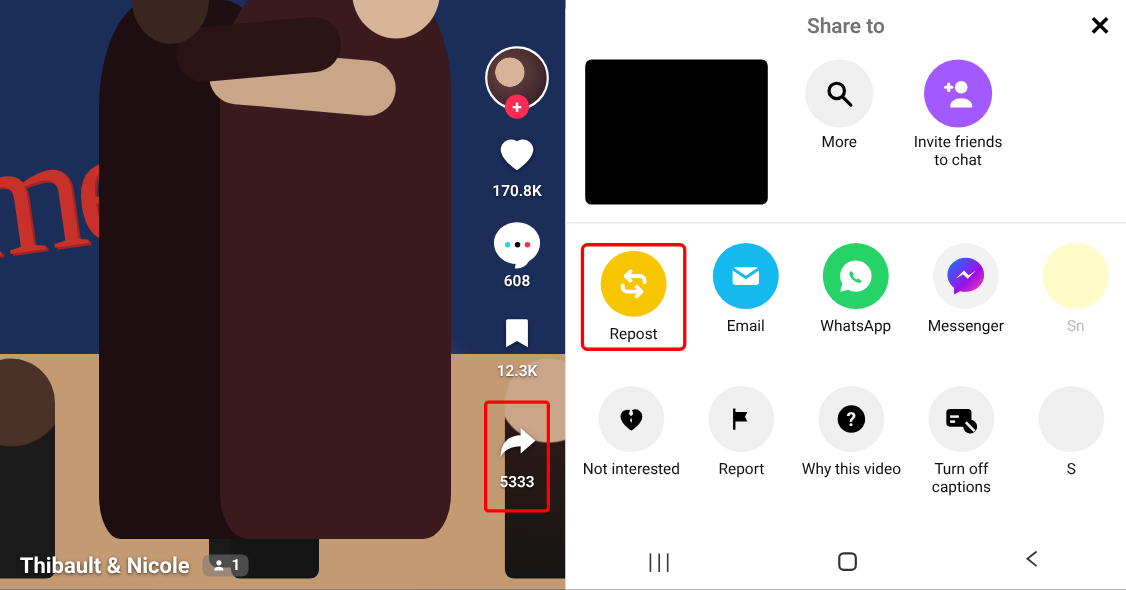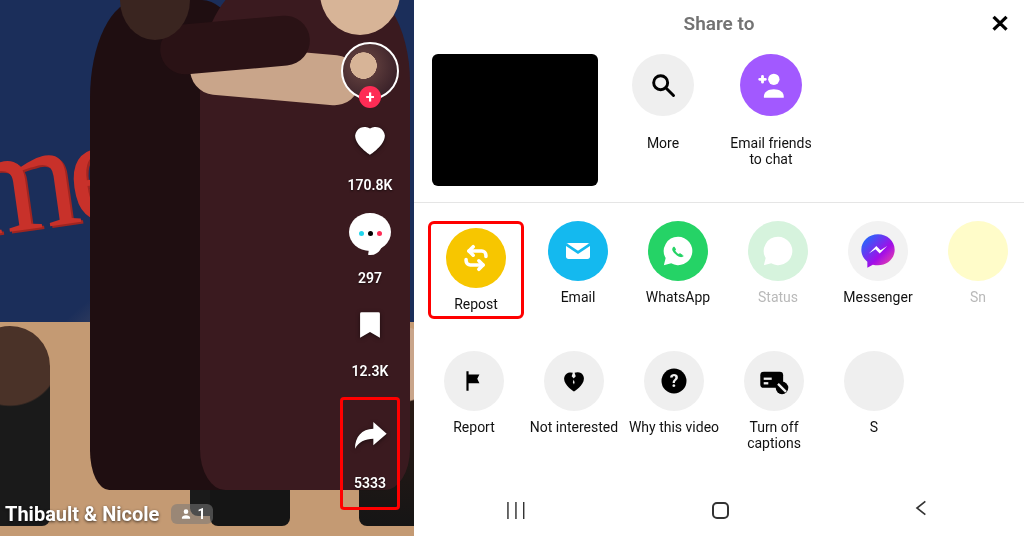--- a/index.html
+++ b/index.html
@@ -26,40 +26,40 @@
   .bgp2{left:210px;background:radial-gradient(circle at 50% 15%,#2a1e18 0%,#2a1e18 28%,#151515 29%,#151515 100%)}
   .bgp3{right:-25px;background:radial-gradient(circle at 50% 15%,#c9a58a 0%,#c9a58a 26%,#2a1a15 27%,#151515 100%)}
   .chair{position:absolute;bottom:20px;width:90px;height:120px;background:#1a1a1a;border-radius:8px}
   .ch1{left:190px}
   
   .rail{position:absolute;right:14px;top:42px;display:flex;flex-direction:column;align-items:center;gap:18px;color:#fff}
   .avatar-wrap{position:relative;width:58px;height:58px}
   .avatar{width:58px;height:58px;border-radius:50%;border:2px solid #fff;
     background:radial-gradient(circle at 38% 40%,#d7b497 0%,#d7b497 28%,#5a3a3a 29%,#2a1520 100%)}
   .follow-pill{position:absolute;left:50%;bottom:-8px;transform:translateX(-50%);width:22px;height:22px;border-radius:50%;background:#fe2c55;display:flex;align-items:center;justify-content:center;color:#fff;font-weight:bold;font-size:16px}
-  .vstat{display:flex;flex-direction:column;align-items:center;gap:17px}
+  .vstat{display:flex;flex-direction:column;align-items:center;gap:6px}
   .vstat .cnt{font-size:14px;font-weight:600;text-shadow:0 1px 2px rgba(0,0,0,.6)}
   .ic{width:42px;height:42px;display:flex;align-items:center;justify-content:center}
   .heart svg,.bookmark svg,.share-ic svg{filter:drop-shadow(0 1px 2px rgba(0,0,0,.5))}
   .comment-bubble{width:42px;height:38px;background:#fff;border-radius:50%;position:relative;display:flex;align-items:center;justify-content:center;gap:4px;padding-top:2px}
   .comment-bubble::after{content:"";position:absolute;bottom:-5px;right:10px;width:12px;height:12px;background:#fff;border-radius:0 0 12px 0;transform:rotate(10deg)}
   .cd{width:5px;height:5px;border-radius:50%}
   .cd1{background:#20d5ec}.cd2{background:#000}.cd3{background:#fe2c55}
   .redbox{border:3px solid #f00;border-radius:4px;padding:16px 6px}
-  .caption{position:absolute;left:5px;bottom:10px;color:#fff;display:flex;align-items:center;gap:12px}
+  .caption{position:absolute;left:18px;bottom:10px;color:#fff;display:flex;align-items:center;gap:12px}
   .uname{font-size:20px;font-weight:700;text-shadow:0 1px 3px rgba(0,0,0,.7)}
   .live-pill{display:flex;align-items:center;gap:4px;background:rgba(120,120,120,.55);padding:2px 8px;border-radius:6px;font-size:14px;font-weight:700}
   
   .sheet{position:relative;flex:1;height:536px;background:#fff;display:flex;flex-direction:column;border-radius:10px 10px 0 0}
   .sheet-head{display:flex;align-items:center;justify-content:center;height:46px;position:relative}
   .sheet-head h2{font-size:19px;font-weight:600;color:#737373}
   .closex{position:absolute;right:14px;top:10px;font-size:24px;font-weight:700;cursor:pointer}
   .top-row{display:flex;align-items:flex-start;gap:22px;padding:8px 18px 16px 18px;border-bottom:1px solid #e5e5e5}
   .thumb{width:166px;height:132px;background:#000;border-radius:6px}
-  .circle-btn{display:flex;flex-direction:column;align-items:center;gap:19px;width:86px}
+  .circle-btn{display:flex;flex-direction:column;align-items:center;gap:6px;width:86px}
   .circ{width:62px;height:62px;border-radius:50%;display:flex;align-items:center;justify-content:center}
   .grey{background:#efefef;color:#000}
   .lbl{font-size:14px;color:#111;text-align:center;line-height:1.15}
   .row{display:flex;align-items:flex-start;gap:8px;padding:18px 0 14px 14px;overflow:hidden}
   .row .circle-btn{width:92px;gap:8px}
   .row .circ{width:60px;height:60px}
   .repost-frame{border:3px solid #f00;border-radius:6px;padding:4px 6px}
   .muted .lbl{color:#b9b9b9}
   .row2{border-top:0}
   .nav{margin-top:auto;height:52px;display:flex;align-items:center;justify-content:space-around;font-size:20px;color:#333}
@@ -105,21 +105,21 @@
       </div>
 
       <div class="vstat">
         <span class="ic">
           <span class="comment-bubble">
               <span class="cd cd1"></span>
               <span class="cd cd2"></span>
               <span class="cd cd3"></span>
             </span>
         </span>
-        <span class="cnt">297</span>
+        <span class="cnt">608</span>
       </div>
 
       <div class="vstat">
         <span class="ic bookmark">
           <svg width="34" height="38" viewBox="0 0 24 24">
               <path fill="#fff" d="M6 3h12a1 1 0 0 1 1 1v17l-7-4-7 4V4a1 1 0 0 1 1-1z"></path>
             </svg>
         </span>
         <span class="cnt">12.3K</span>
       </div>
@@ -165,21 +165,21 @@
       </div>
 
       <div class="circle-btn">
         <div class="circ" style="background:#a259ff">
           <svg width="34" height="34" viewBox="0 0 24 24">
               <circle cx="14" cy="8" r="4" fill="#fff"></circle>
               <path fill="#fff" d="M7 20c0-3 3-5 7-5s7 2 7 5v1H7z"></path>
               <path stroke="#fff" stroke-width="2" stroke-linecap="round" d="M4 8h4M6 6v4"></path>
             </svg>
         </div>
-        <span class="lbl">Email friends to chat</span>
+        <span class="lbl">Invite friends to chat</span>
       </div>
     </div>
 
     <div class="row">
       <div class="repost-frame">
         <div class="circle-btn" style="width:78px">
           <div class="circ" style="background:#f7c600">
             <svg width="34" height="34" viewBox="0 0 24 24" fill="none" stroke="#fff" stroke-width="2.5" stroke-linecap="round" stroke-linejoin="round">
                 <path d="M7 7h9a3 3 0 0 1 3 3v1"></path>
                 <polyline points="10 4 7 7 10 10"></polyline>
@@ -203,28 +203,20 @@
 
       <div class="circle-btn">
         <div class="circ" style="background:#25d366">
           <svg width="34" height="34" viewBox="0 0 24 24">
               <path fill="#fff" d="M12 2a10 10 0 0 0-8.7 15L2 22l5.2-1.3A10 10 0 1 0 12 2zm4.3 13.2c-.5.8-1.8 1.3-2.6 1.1-2-.4-4.5-2.4-5.5-4.4-.5-1-.3-2.2.5-2.8.3-.2.7-.2.9.1l.9 1.3c.2.3.1.6-.1.8l-.4.4c.5 1 1.5 2 2.6 2.5l.4-.4c.2-.2.6-.3.8-.1l1.3.9c.3.2.4.6.2.9z"></path>
             </svg>
         </div>
         <span class="lbl">WhatsApp</span>
       </div>
 
-      <div class="circle-btn muted">
-        <div class="circ" style="background:#d6f3dd">
-          <svg width="34" height="34" viewBox="0 0 24 24">
-              <path fill="#fff" d="M12 2a10 10 0 0 0-8.7 15L2 22l5.2-1.3A10 10 0 1 0 12 2z"></path>
-            </svg>
-        </div>
-        <span class="lbl">Status</span>
-      </div>
 
       <div class="circle-btn">
         <div class="circ" style="background:#f2f2f2">
           <svg width="40" height="40" viewBox="0 0 24 24">
               <defs>
                 <linearGradient id="mg" x1="0" y1="0" x2="1" y2="1">
                   <stop offset="0" stop-color="#0a7cff"></stop>
                   <stop offset="0.6" stop-color="#a10ee8"></stop>
                   <stop offset="1" stop-color="#ff5297"></stop>
                 </linearGradient>
@@ -238,34 +230,34 @@
 
       <div class="circle-btn muted">
         <div class="circ" style="background:#fffcc9"></div>
         <span class="lbl">Sn</span>
       </div>
     </div>
 
     <div class="row row2">
       <div class="circle-btn">
         <div class="circ grey">
+          <svg width="28" height="28" viewBox="0 0 24 24">
+              <path fill="#000" d="M12 21s-8.5-5.3-8.5-11A5.5 5.5 0 0 1 11 5l-1 3 2 2-1 3 1 2 .5-2-1-3 2-2-1-3a5.5 5.5 0 0 1 8 5c0 5.7-8.5 11-8.5 11z"></path>
+            </svg>
+        </div>
+        <span class="lbl">Not interested</span>
+      </div>
+
+      <div class="circle-btn">
+        <div class="circ grey">
           <svg width="26" height="26" viewBox="0 0 24 24">
               <path fill="#000" d="M5 3v18h2v-7h10l-2-4 2-4H7V3z"></path>
             </svg>
         </div>
         <span class="lbl">Report</span>
-      </div>
-
-      <div class="circle-btn">
-        <div class="circ grey">
-          <svg width="28" height="28" viewBox="0 0 24 24">
-              <path fill="#000" d="M12 21s-8.5-5.3-8.5-11A5.5 5.5 0 0 1 11 5l-1 3 2 2-1 3 1 2 .5-2-1-3 2-2-1-3a5.5 5.5 0 0 1 8 5c0 5.7-8.5 11-8.5 11z"></path>
-            </svg>
-        </div>
-        <span class="lbl">Not interested</span>
       </div>
 
       <div class="circle-btn">
         <div class="circ grey">
           <svg width="30" height="30" viewBox="0 0 24 24">
               <circle cx="12" cy="12" r="10" fill="#000"></circle>
               <text x="12" y="17" text-anchor="middle" font-size="14" font-weight="bold" fill="#efefef">?</text>
             </svg>
         </div>
         <span class="lbl">Why this video</span>

